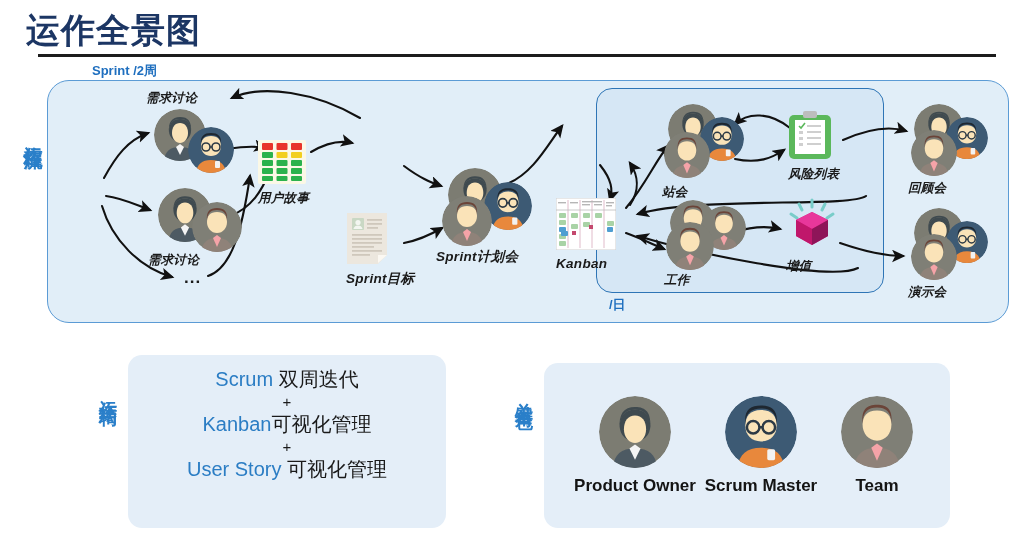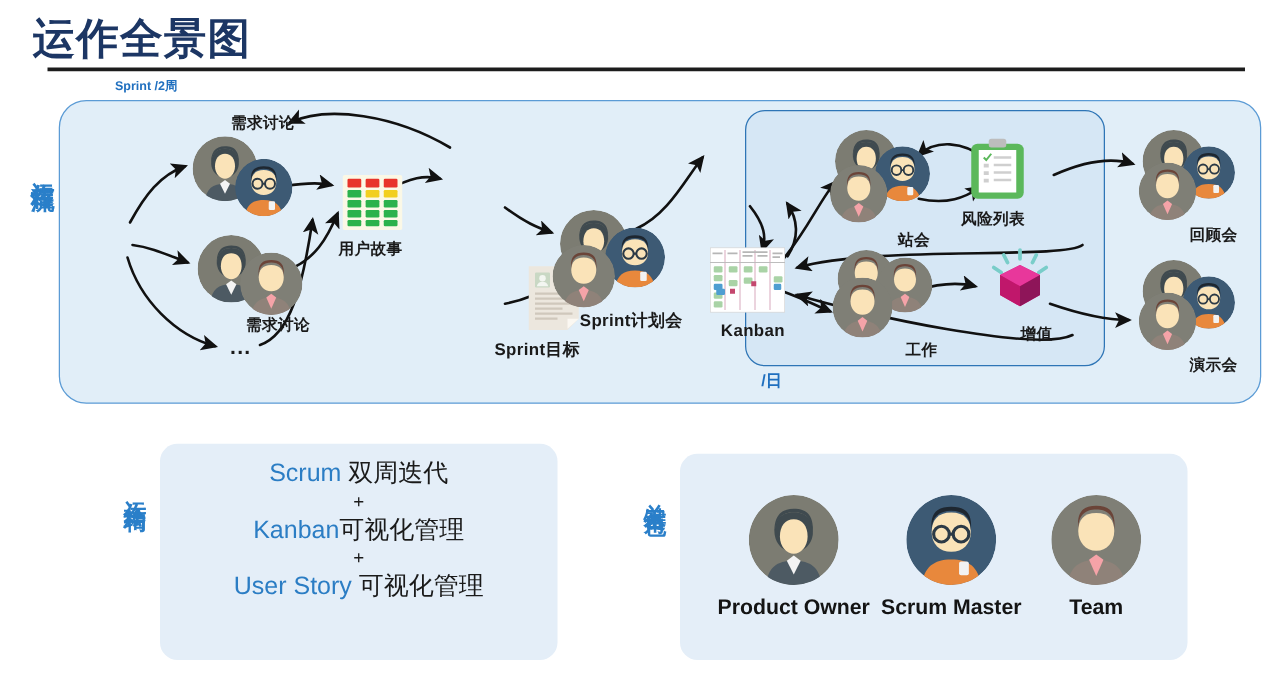--- a/index.html
+++ b/index.html
@@ -27,40 +27,40 @@
   
   .flow-label{
     position:absolute;left:8px;top:130px;width:36px;
     font-size:19px;font-weight:bold;color:#2a7fc9;
     text-align:center;line-height:1.14;
     writing-mode:vertical-rl;text-orientation:upright;
     letter-spacing:2px;
   }
   .sprint-caption{
     position:absolute;left:92px;top:62px;
-    font-size:10px;font-weight:bold;color:#1f6fbf;
+    font-size:13px;font-weight:bold;color:#1f6fbf;
     white-space:nowrap;
   }
   .sprint-box{
     position:absolute;left:47px;top:80px;width:962px;height:243px;
     background:#e1eef8;border:1.6px solid #5b9bd5;border-radius:22px;
     box-sizing:border-box;
   }
   .daily-box{
     position:absolute;left:596px;top:88px;width:288px;height:205px;
     background:#d6e7f5;border:1.6px solid #2e75b6;border-radius:16px;
     box-sizing:border-box;
   }
   .daily-caption{
     position:absolute;left:609px;top:296px;
     font-size:13px;font-weight:bold;color:#1f6fbf;
   }
 
   
-  .node{position:absolute;text-align:right;}
+  .node{position:absolute;text-align:left;font-style:italic;}
   .node .cap{
     font-size:12.5px;font-weight:bold;color:#1a1a1a;
     margin-top:2px;white-space:nowrap;letter-spacing:.3px;
   }
   .node .cap.lg{font-size:13.5px;}
 
   
   .avgrp{position:relative;}
   .av{
     position:absolute;border-radius:50%;overflow:hidden;
@@ -253,21 +253,21 @@
         <rect x="33" y="28" width="11" height="6" rx="1" fill="#2bb24c"></rect>
         <rect x="4" y="36" width="11" height="5" rx="1" fill="#2bb24c"></rect>
         <rect x="18.5" y="36" width="11" height="5" rx="1" fill="#2bb24c"></rect>
         <rect x="33" y="36" width="11" height="5" rx="1" fill="#2bb24c"></rect>
       </g>
     </svg>
     <div class="cap">用户故事</div>
   </div>
 
 
-  <div class="node" style="left:346px;top:212px;width:70px;margin-left:48px;">
+  <div class="node" style="left:346px;top:212px;width:70px;">
     <svg width="42" height="52" viewBox="0 0 42 52">
       <path d="M1 1h40v42l-9 9H1z" fill="#ece7de"></path>
       <path d="M41 43l-9 8v-8z" fill="#fbf8f2"></path>
       <rect x="6" y="6" width="12" height="12" rx="1" fill="#c9d8c4"></rect>
       <circle cx="12" cy="10.5" r="2.6" fill="#f3f6f1"></circle>
       <path d="M7.4 17c.6-2.6 2.4-3.6 4.6-3.6s4 1 4.6 3.6z" fill="#f3f6f1"></path>
       <g fill="#cfc8bc">
         <rect x="21" y="7" width="15" height="1.8"></rect>
           <rect x="21" y="11" width="15" height="1.8"></rect>
         <rect x="21" y="15" width="11" height="1.8"></rect>
@@ -398,21 +398,21 @@
             <path d="M25 10c-7 0-10 4-10 10 0 6 4 11 10 11s10-5 10-11c0-6-3-10-10-10z" fill="#fae3b8"></path>
             <path d="M15 19c0-8 4-11 10-11s10 3 10 11c1-10-3-13-10-13s-11 3-10 13z" fill="#6b4438"></path>
             <path d="M9 50c1-10 7-14 16-14s15 4 16 14z" fill="#8f8279"></path>
             <path d="M21 36l4 9 4-9-4-3z" fill="#f5a3a8"></path>
           </svg>
       </div>
     </div>
     <div class="cap">站会</div>
   </div>
 
-  <div class="node" style="left:764px;top:110px;width:56px;">
+  <div class="node" style="left:788px;top:110px;width:56px;">
     <svg width="44" height="50" viewBox="0 0 44 50">
       <rect x="1" y="5" width="42" height="44" rx="5" fill="#5bb85b"></rect>
       <rect x="7" y="10" width="30" height="34" fill="#ffffff"></rect>
       <rect x="15" y="1" width="14" height="7" rx="2" fill="#bdbdbd"></rect>
       <path d="M11 16l2 2 4-5" stroke="#5bb85b" stroke-width="1.6" fill="none"></path>
       <g fill="#cfcfcf">
         <rect x="19" y="15" width="14" height="2"></rect>
         <rect x="11" y="21" width="4" height="3"></rect>
           <rect x="19" y="21" width="14" height="2"></rect>
         <rect x="11" y="27" width="4" height="3"></rect>

